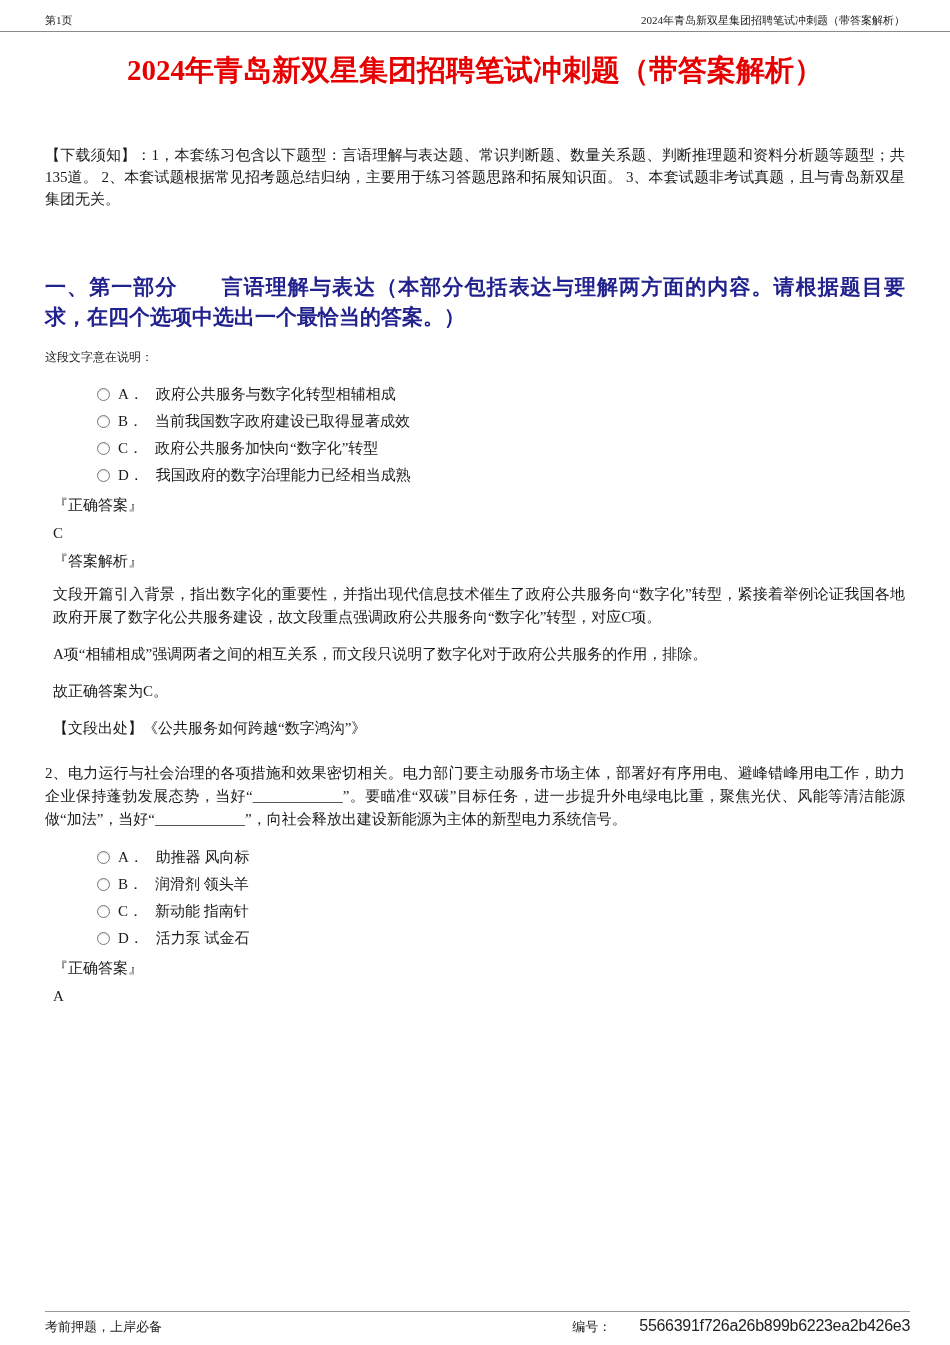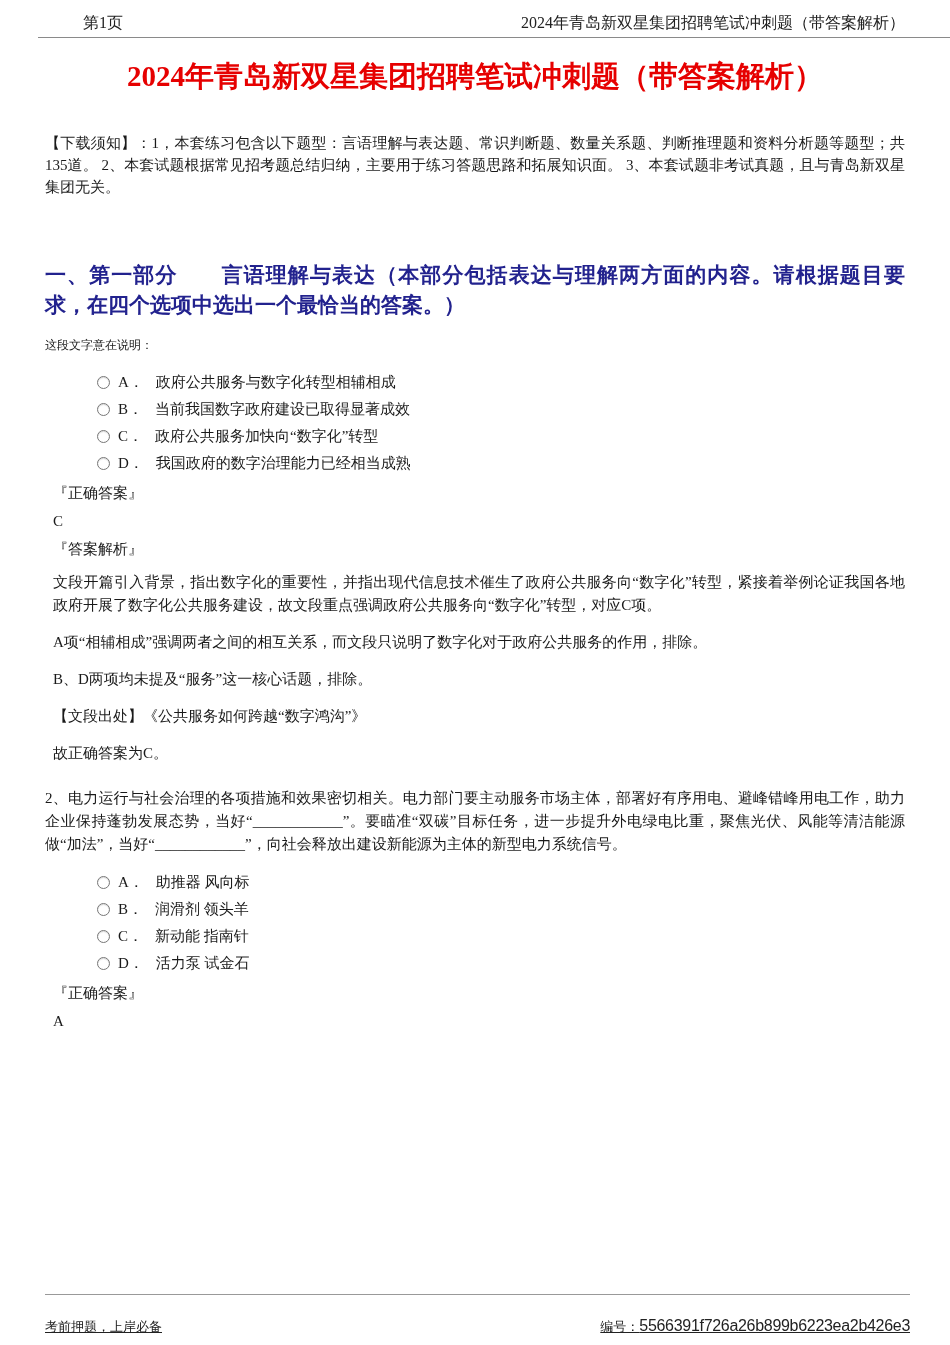--- a/index.html
+++ b/index.html
@@ -4,29 +4,29 @@
 <style>
   html,body{margin:0;padding:0;}
   body{
     width:950px;height:1345px;position:relative;overflow:hidden;
     background:#ffffff;color:#1a1a1a;
     font-family:"Liberation Serif","DejaVu Serif",serif;
   }
   .header{
     display:flex;justify-content:space-between;align-items:flex-end;
     padding:13px 45px 3px 45px;border-bottom:1px solid #8a8a8a;
-    font-size:16px;color:#222;margin-left:38px;
+    font-size:11px;color:#222;
   }
   .content{padding:0 45px;}
   .doc-title{
     text-align:center;color:#e60000;font-weight:bold;
     font-size:29px;line-height:40px;margin:18px 0 0 0;
   }
   .notice{
-    font-size:15px;line-height:22px;margin:36px 0 0 0;text-align:justify;
+    font-size:15px;line-height:22px;margin:54px 0 0 0;text-align:justify;
   }
   .section-heading{
     color:#22228e;font-size:21px;line-height:30px;font-weight:bold;
     margin:62px 0 0 0;text-align:justify;
   }
   .stem{font-size:15px;line-height:23px;margin:22px 0 0 0;text-align:justify;}
   .prompt{font-size:12px;line-height:22px;margin:14px 0 0 0;}
   .options{margin:15px 0 0 52px;}
   .option{display:flex;align-items:center;height:22px;margin-bottom:5px;font-size:15px;cursor:default;}
   .radio{
@@ -34,25 +34,25 @@
     border:1px solid #777;border-radius:50%;margin-right:8px;
     box-shadow:inset 0 1px 1px rgba(0,0,0,.15);
   }
   .opt-label{margin-right:12px;}
   .ans-line{font-size:15px;line-height:20px;margin:8px;}
   .ans-block{margin-top:9px;}
   .para{font-size:15px;line-height:23px;margin:14px 0 0 8px;text-align:justify;}
   .para.first{margin-top:12px;}
   .footer{
     position:absolute;left:45px;right:40px;bottom:9px;
-    border-top:1px solid #999;padding-top:22px;
+    border-top:1px solid #999;padding-top:5px;
     display:flex;justify-content:space-between;align-items:baseline;
-    font-size:13px;color:#222;text-decoration:underline;
+    font-size:13px;color:#222;
   }
-  .footer .code-value{font-family:"Liberation Sans","DejaVu Sans",sans-serif;font-size:16px;letter-spacing:-0.3px;}
+  .footer .code-value{font-family:"Liberation Sans","DejaVu Sans",sans-serif;font-size:16px;letter-spacing:-0.3px;margin-left:28px;}
 </style>
 </head>
 <body>
 
 <div class="header">
   <span>第1页</span>
   <span>2024年青岛新双星集团招聘笔试冲刺题（带答案解析）</span>
 </div>
 
 <div class="content">
@@ -89,23 +89,22 @@
   </div>
 
   <div class="ans-block">
     <p class="ans-line">『正确答案』</p>
     <p class="ans-line">C</p>
     <p class="ans-line">『答案解析』</p>
   </div>
 
   <p class="para first">文段开篇引入背景，指出数字化的重要性，并指出现代信息技术催生了政府公共服务向“数字化”转型，紧接着举例论证我国各地政府开展了数字化公共服务建设，故文段重点强调政府公共服务向“数字化”转型，对应C项。</p>
   <p class="para">A项“相辅相成”强调两者之间的相互关系，而文段只说明了数字化对于政府公共服务的作用，排除。</p>
-  <p class="para">B、D两项均未提及“服务”这一核心话题，排除。</p>
+  <p class="para">故正确答案为C。</p>
   <p class="para">【文段出处】《公共服务如何跨越“数字鸿沟”》</p>
-  <p class="para">故正确答案为C。</p>
 
   <p class="stem">2、电力运行与社会治理的各项措施和效果密切相关。电力部门要主动服务市场主体，部署好有序用电、避峰错峰用电工作，助力企业保持蓬勃发展态势，当好“____________”。要瞄准“双碳”目标任务，进一步提升外电绿电比重，聚焦光伏、风能等清洁能源做“加法”，当好“____________”，向社会释放出建设新能源为主体的新型电力系统信号。</p>
 
   <div class="options">
     <div class="option">
       <span class="radio"></span>
       <span class="opt-label">A．</span>
       <span class="opt-text">助推器 风向标</span>
     </div>
     <div class="option">

